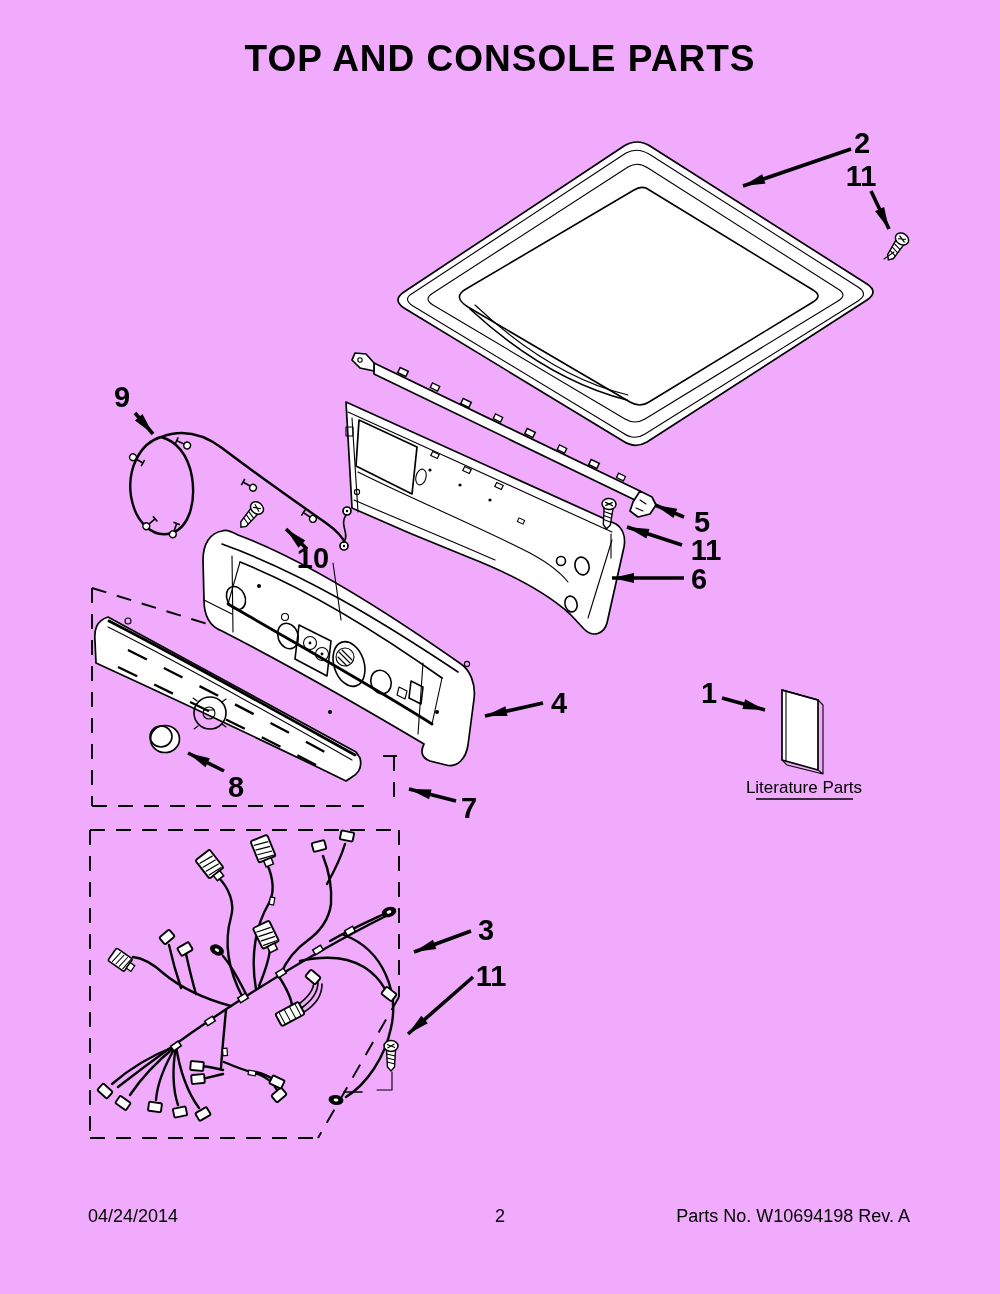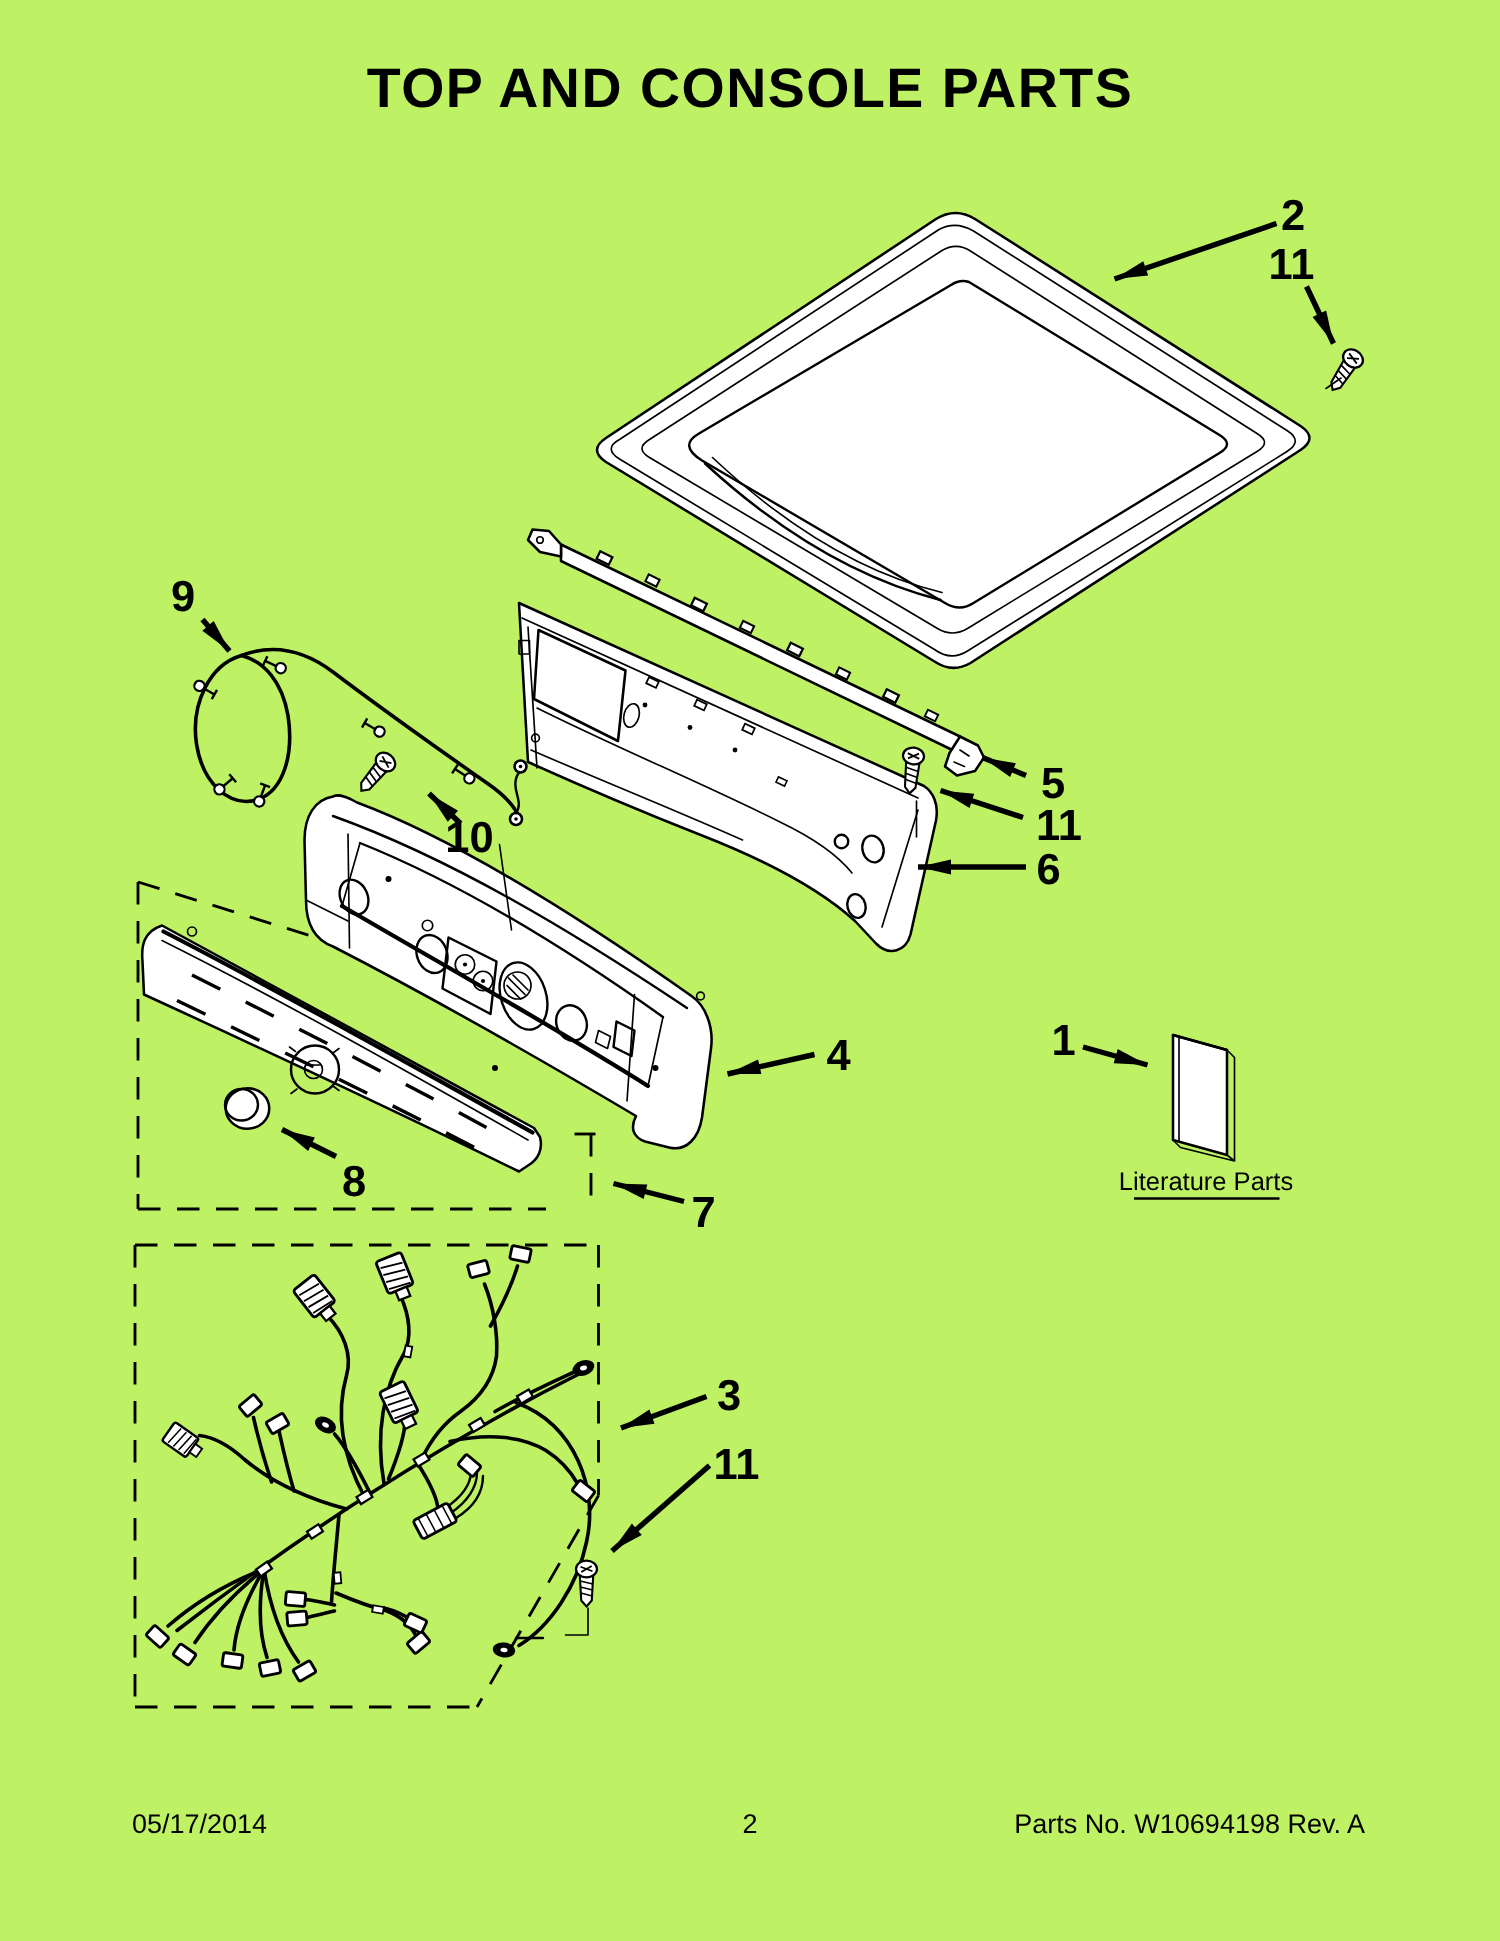--- a/index.html
+++ b/index.html
@@ -1,16 +1,16 @@
 <!DOCTYPE html>
 <html><head>
 <meta charset="utf-8">
 <style>
   html,body{margin:0;padding:0;background:#e8e8e8;}
-  .page{position:relative;width:1000px;height:1294px;background:#bef264;margin:0 auto;
+  .page{position:relative;width:1000px;height:1294px;background:#f0abfc;margin:0 auto;
         font-family:"Liberation Sans", sans-serif;color:#000;overflow:hidden;}
   .title{position:absolute;top:38px;left:0;width:100%;text-align:center;
          font-size:37px;font-weight:bold;letter-spacing:1px;white-space:nowrap;}
   .diagram{position:absolute;top:0;left:0;}
   .footer{position:absolute;top:1206px;left:0;width:1000px;font-size:18px;}
   .footer .f-date{position:absolute;left:88px;top:0;}
   .footer .f-page{position:absolute;left:470px;top:0;width:60px;text-align:center;}
   .footer .f-part{position:absolute;right:90px;top:0;text-align:right;}
   
   .ln{fill:none;stroke:#000;stroke-width:1.6;stroke-linecap:round;stroke-linejoin:round;}
@@ -312,18 +312,18 @@
       <text class="callout" x="559" y="713">4</text>
       <text class="callout" x="709" y="703">1</text>
       <text class="callout" x="236" y="797">8</text>
       <text class="callout" x="469" y="818">7</text>
       <text class="callout" x="486" y="940">3</text>
       <text class="callout" x="491" y="986">11</text>
     </g>
   </svg>
 
   <div class="footer">
-    <span class="f-date">05/17/2014</span>
+    <span class="f-date">04/24/2014</span>
     <span class="f-page">2</span>
     <span class="f-part">Parts No. W10694198  Rev. A</span>
   </div>
 
 </div>
 
 </body></html>

